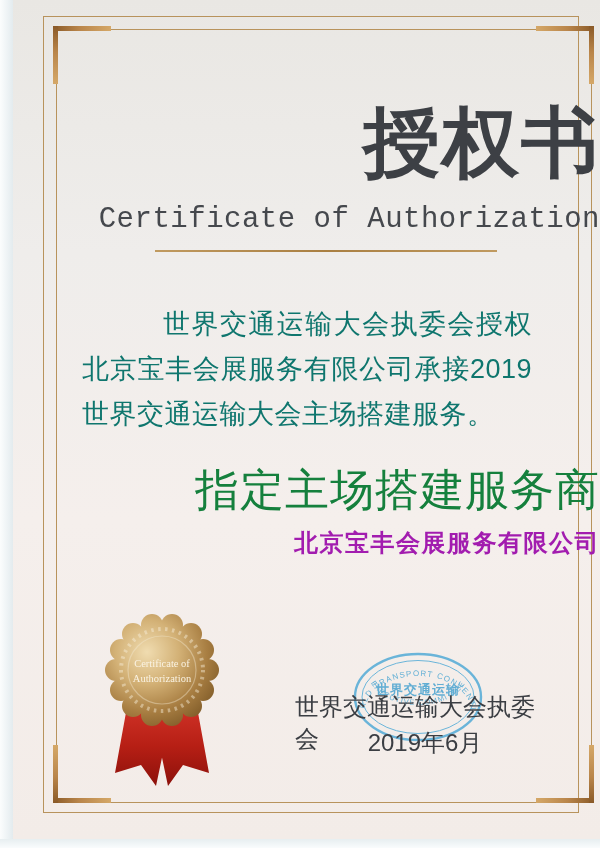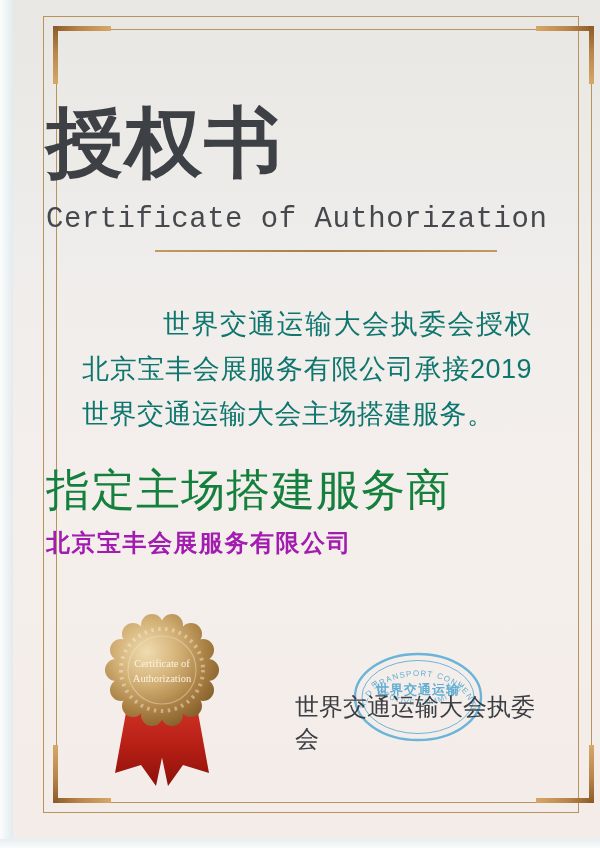--- a/index.html
+++ b/index.html
@@ -33,21 +33,21 @@
   .c-tr .h { left:0; top:0; background:linear-gradient(270deg,#8a5a28,#b9854a 45%,#d5a868); }
   .c-tr .v { right:0; top:0; background:linear-gradient(180deg,#8a5a28,#b9854a 45%,#d5a868); }
   .c-bl { left:53px; top:745px; }
   .c-bl .h { left:0; bottom:0; background:linear-gradient(90deg,#8a5a28,#b9854a 45%,#d5a868); }
   .c-bl .v { left:0; bottom:0; background:linear-gradient(0deg,#8a5a28,#b9854a 45%,#d5a868); }
   .c-br { left:536px; top:745px; }
   .c-br .h { right:0; bottom:0; background:linear-gradient(270deg,#8a5a28,#b9854a 45%,#d5a868); }
   .c-br .v { right:0; bottom:0; background:linear-gradient(0deg,#8a5a28,#b9854a 45%,#d5a868); }
 
   
-  .cx { position:absolute; left:46px; width:554px; text-align:left; }
+  .cx { position:absolute; left:46px; width:554px; text-align:right; }
 
   .title-cn { top:100px; font-size:77px; font-weight:bold; color:#3d4045; letter-spacing:2px; line-height:1.1; }
   .title-en { top:203px; font-size:29px; color:#45484d; letter-spacing:0.5px;font-family:Liberation Mono, monospace; }
 
   .divider { position:absolute; left:155px; top:250px; width:342px; height:2px;
     background:linear-gradient(90deg,#c09a60,#a97f42 50%,#c09a60); }
 
   .body-text { position:absolute; left:82px; top:302px; width:450px;
     font-size:27px; line-height:45px; color:#0f766e; text-indent:81px;
     text-align:justify; letter-spacing:0.5px; }
@@ -153,14 +153,15 @@
     <text font-size="8" letter-spacing="1.2" fill="#58abd4">
       <textPath href="#stArcTop" startOffset="50%" text-anchor="middle">WORLD TRANSPORT CONVENTION</textPath>
     </text>
     <text font-size="7.5" letter-spacing="1" fill="#58abd4">
       <textPath href="#stArcBot" startOffset="50%" text-anchor="middle">EXECUTIVE COMMITTEE</textPath>
     </text>
     <text x="66" y="43" text-anchor="middle" font-size="13" font-weight="bold" letter-spacing="1" fill="#55a8d2">世界交通运输</text>
   </svg>
 
   <div class="issuer">世界交通运输大会执委会</div>
+  <div class="issue-date">2019年6月</div>
 
 </div>
 
 </body></html>

